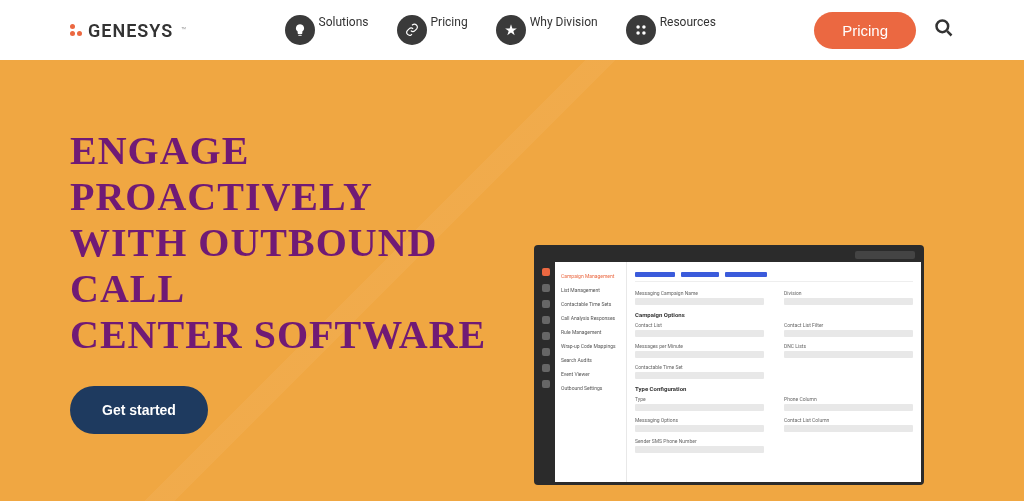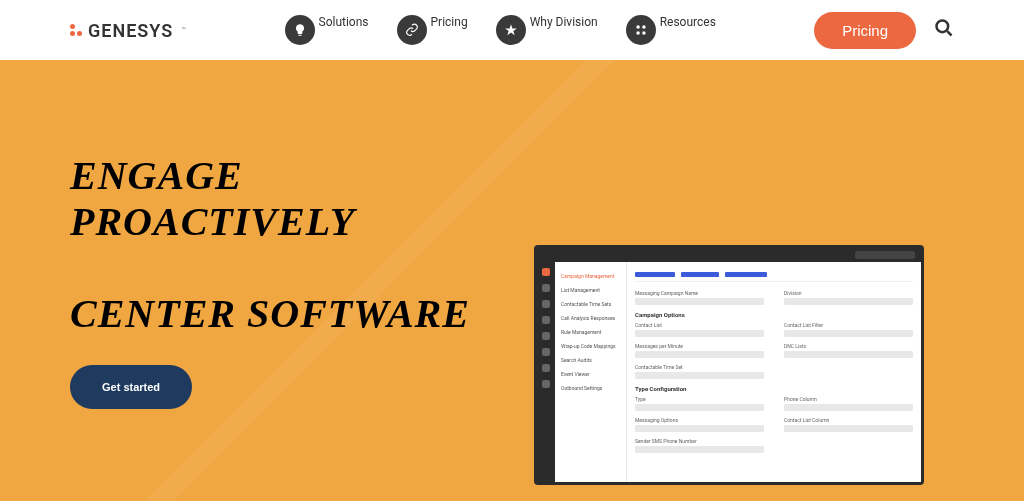--- a/index.html
+++ b/index.html
@@ -14,22 +14,22 @@
 .nav{display:flex;gap:28px;align-items:center}
 .nav-item{display:flex;flex-direction:row;align-items:flex-start;gap:4px;cursor:pointer}
 .nav-icon{width:30px;height:30px;border-radius:50%;background:#3a3a3a;display:flex;align-items:center;justify-content:center;color:#fff}
 .nav-label{font-size:12px;color:#333}
 .header-right{display:flex;align-items:center;gap:18px}
 .pricing-btn{background:#EB6841;color:#fff;border:none;padding:10px 28px;border-radius:22px;font-weight:400;font-size:15px;cursor:pointer}
 .search-icon{cursor:pointer;color:#333}
 .hero{height:441px;background:#F0A742;position:relative;overflow:hidden;display:flex;align-items:center;padding-left:70px}
 .hero::before{content:'';position:absolute;top:0;right:0;width:100%;height:100%;background:linear-gradient(135deg,transparent 40%,rgba(255,255,255,0.05) 40%,rgba(255,255,255,0.05) 42%,transparent 42%)}
 .hero-left{flex:0 0 420px;z-index:2}
-.hero-title{font-size:40px;font-weight:900;color:#000000;line-height:1.15;letter-spacing:1px;font-style:italic;font-family:'Brush Script MT','Comic Sans MS',cursive;text-transform:uppercase}
-.cta-btn{margin-top:28px;background:#1e3a5f;color:#fff;border:none;padding:16px 32px;border-radius:26px;font-weight:700;font-size:11px;cursor:pointer}
+.hero-title{font-size:40px;font-weight:900;color:#701a75;line-height:1.15;letter-spacing:1px;font-family:'Brush Script MT','Comic Sans MS',cursive;text-transform:uppercase}
+.cta-btn{margin-top:28px;background:#1e3a5f;color:#fff;border:none;padding:16px 32px;border-radius:26px;font-weight:700;font-size:14px;cursor:pointer}
 .mock{position:absolute;right:100px;top:185px;width:390px;background:#2b2b2b;border-radius:4px;padding:3px;z-index:2}
 .mock-inner{background:#f5f5f5;border-radius:2px;display:flex;min-height:220px}
 .mock-rail{width:18px;background:#2b2b2b;display:flex;flex-direction:column;align-items:center;padding-top:6px;gap:8px}
 .rail-dot{width:8px;height:8px;border-radius:2px;background:#666}
 .rail-dot.accent{background:#EB6841}
 .mock-side{width:72px;background:#fff;border-right:1px solid #e8e8e8;padding:8px 4px;font-size:5px;color:#555}
 .side-item{padding:3px 2px;margin-bottom:2px;white-space:nowrap;overflow:hidden}
 .side-item.active{color:#EB6841}
 .mock-main{flex:1;background:#fff;padding:6px 8px;font-size:5px;color:#555}
 .mock-top{display:flex;gap:6px;margin-bottom:8px;padding:4px 0;border-bottom:1px solid #eee}
@@ -101,21 +101,21 @@
           <circle cx="10" cy="10" r="7"></circle>
           <path d="m21 21-5.2-5.2"></path>
         </svg></span>
   </div>
 </div>
 
 <div class="hero">
   <div class="hero-left">
     <h1 class="hero-title">
       <span>Engage proactively</span><br>
-      <br>
+      <span>with outbound call</span><br>
       <span>center software</span>
     </h1>
     <button class="cta-btn">Get started</button>
   </div>
 
   <div class="mock">
     <div class="mock-topbar">
       <div class="topbar-search"></div>
     </div>
     <div class="mock-inner">

